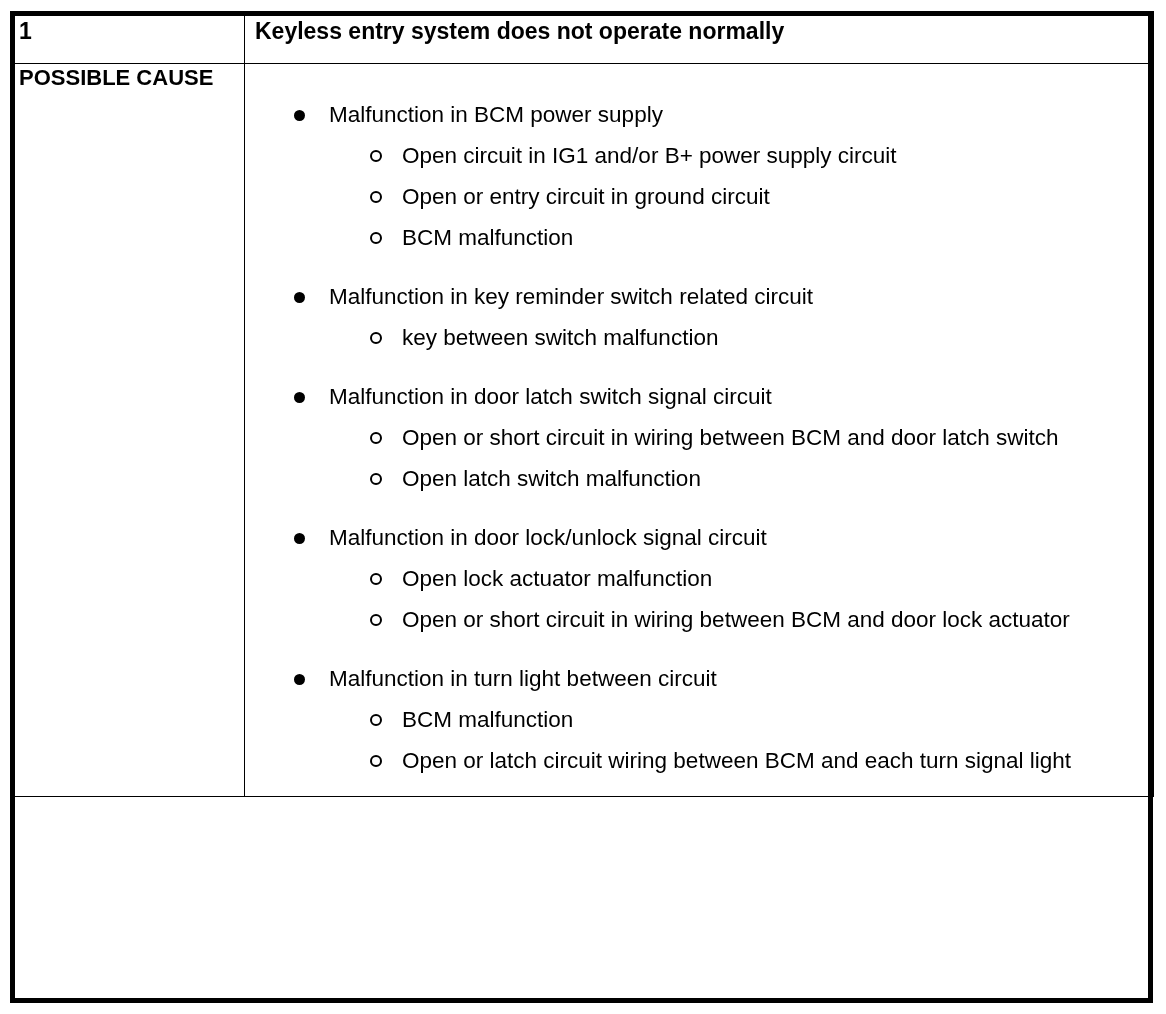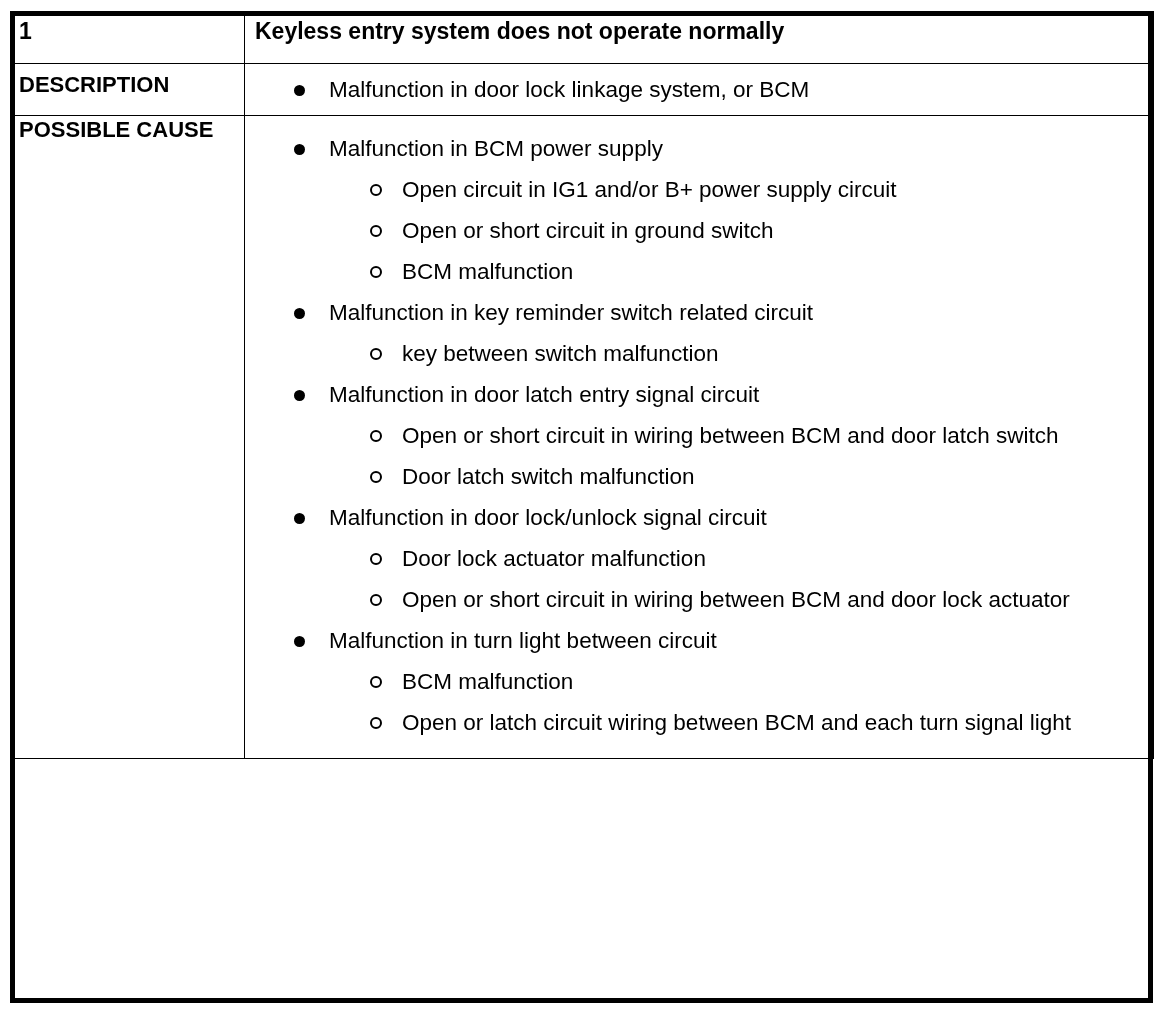--- a/index.html
+++ b/index.html
@@ -108,21 +108,21 @@
   .bitem {
     position: relative;
     font-size: 22.5px;
     line-height: 30px;
     padding-left: 0;
   }
 
   
   .lvl1 {
     padding-left: 84px;
-    margin-top: 11px;
+    margin-top: 29px;
     margin-bottom: 11px;
   }
   .lvl1 > .marker {
     position: absolute;
     left: 49px;
     top: 10px;
     width: 11px;
     height: 11px;
     border-radius: 50%;
     background: #000000;
@@ -170,87 +170,74 @@
     <tbody>
       <tr>
         <td class="cell-index">
           <div class="idx">1</div>
         </td>
         <td class="cell-title">
           <div class="title-text">Keyless entry system does not operate normally</div>
         </td>
       </tr>
 
-      <tr>
-        <td class="cell-rowlabel">
-          <div class="rowlabel-inner rowlabel-top">DESCRIPTION</div>
-        </td>
-        <td class="cell-content">
-          <ul class="blist desc-list">
-            <li class="bitem lvl1">
-              <span class="marker"></span>
-              <span class="btext">Malfunction in door lock linkage system, or BCM</span>
-            </li>
-          </ul>
-        </td>
-      </tr>
 
       <tr>
         <td class="cell-rowlabel">
           <div class="rowlabel-inner">POSSIBLE CAUSE</div>
         </td>
         <td class="cell-content">
           <ul class="blist cause-list">
 
             <li class="bitem lvl1">
               <span class="marker"></span>
               <span class="btext">Malfunction in BCM power supply</span>
             </li>
             <li class="bitem lvl2">
               <span class="marker"></span>
               <span class="btext">Open circuit in IG1 and/or B+ power supply circuit</span>
             </li>
             <li class="bitem lvl2">
               <span class="marker"></span>
-              <span class="btext">Open or short circuit in ground switch</span>
+              <span class="btext">Open or entry circuit in ground circuit</span>
             </li>
             <li class="bitem lvl2">
               <span class="marker"></span>
               <span class="btext">BCM malfunction</span>
             </li>
 
             <li class="bitem lvl1">
               <span class="marker"></span>
               <span class="btext">Malfunction in key reminder switch related circuit</span>
             </li>
             <li class="bitem lvl2">
               <span class="marker"></span>
               <span class="btext">key between switch malfunction</span>
             </li>
 
             <li class="bitem lvl1">
               <span class="marker"></span>
-              <span class="btext">Malfunction in door latch entry signal circuit</span>
+              <span class="btext">Malfunction in door latch switch signal circuit</span>
             </li>
             <li class="bitem lvl2">
               <span class="marker"></span>
               <span class="btext">Open or short circuit in wiring between BCM and door latch switch</span>
             </li>
             <li class="bitem lvl2">
               <span class="marker"></span>
-              <span class="btext">Door latch switch malfunction</span>
+              <span class="btext">Open latch switch malfunction</span>
             </li>
 
             <li class="bitem lvl1">
               <span class="marker"></span>
               <span class="btext">Malfunction in door lock/unlock signal circuit</span>
             </li>
             <li class="bitem lvl2">
               <span class="marker"></span>
-              <span class="btext">Door lock actuator malfunction</span>
+              <span class="btext">Open lock actuator malfunction</span>
             </li>
             <li class="bitem lvl2">
               <span class="marker"></span>
               <span class="btext">Open or short circuit in wiring between BCM and door lock actuator</span>
             </li>
 
             <li class="bitem lvl1">
               <span class="marker"></span>
               <span class="btext">Malfunction in turn light between circuit</span>
             </li>

